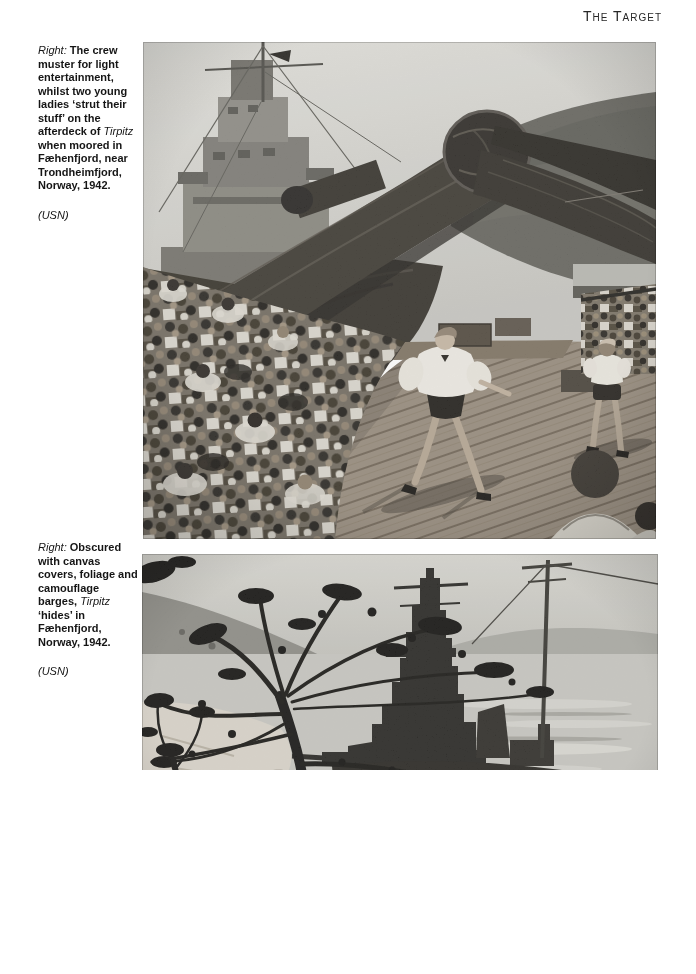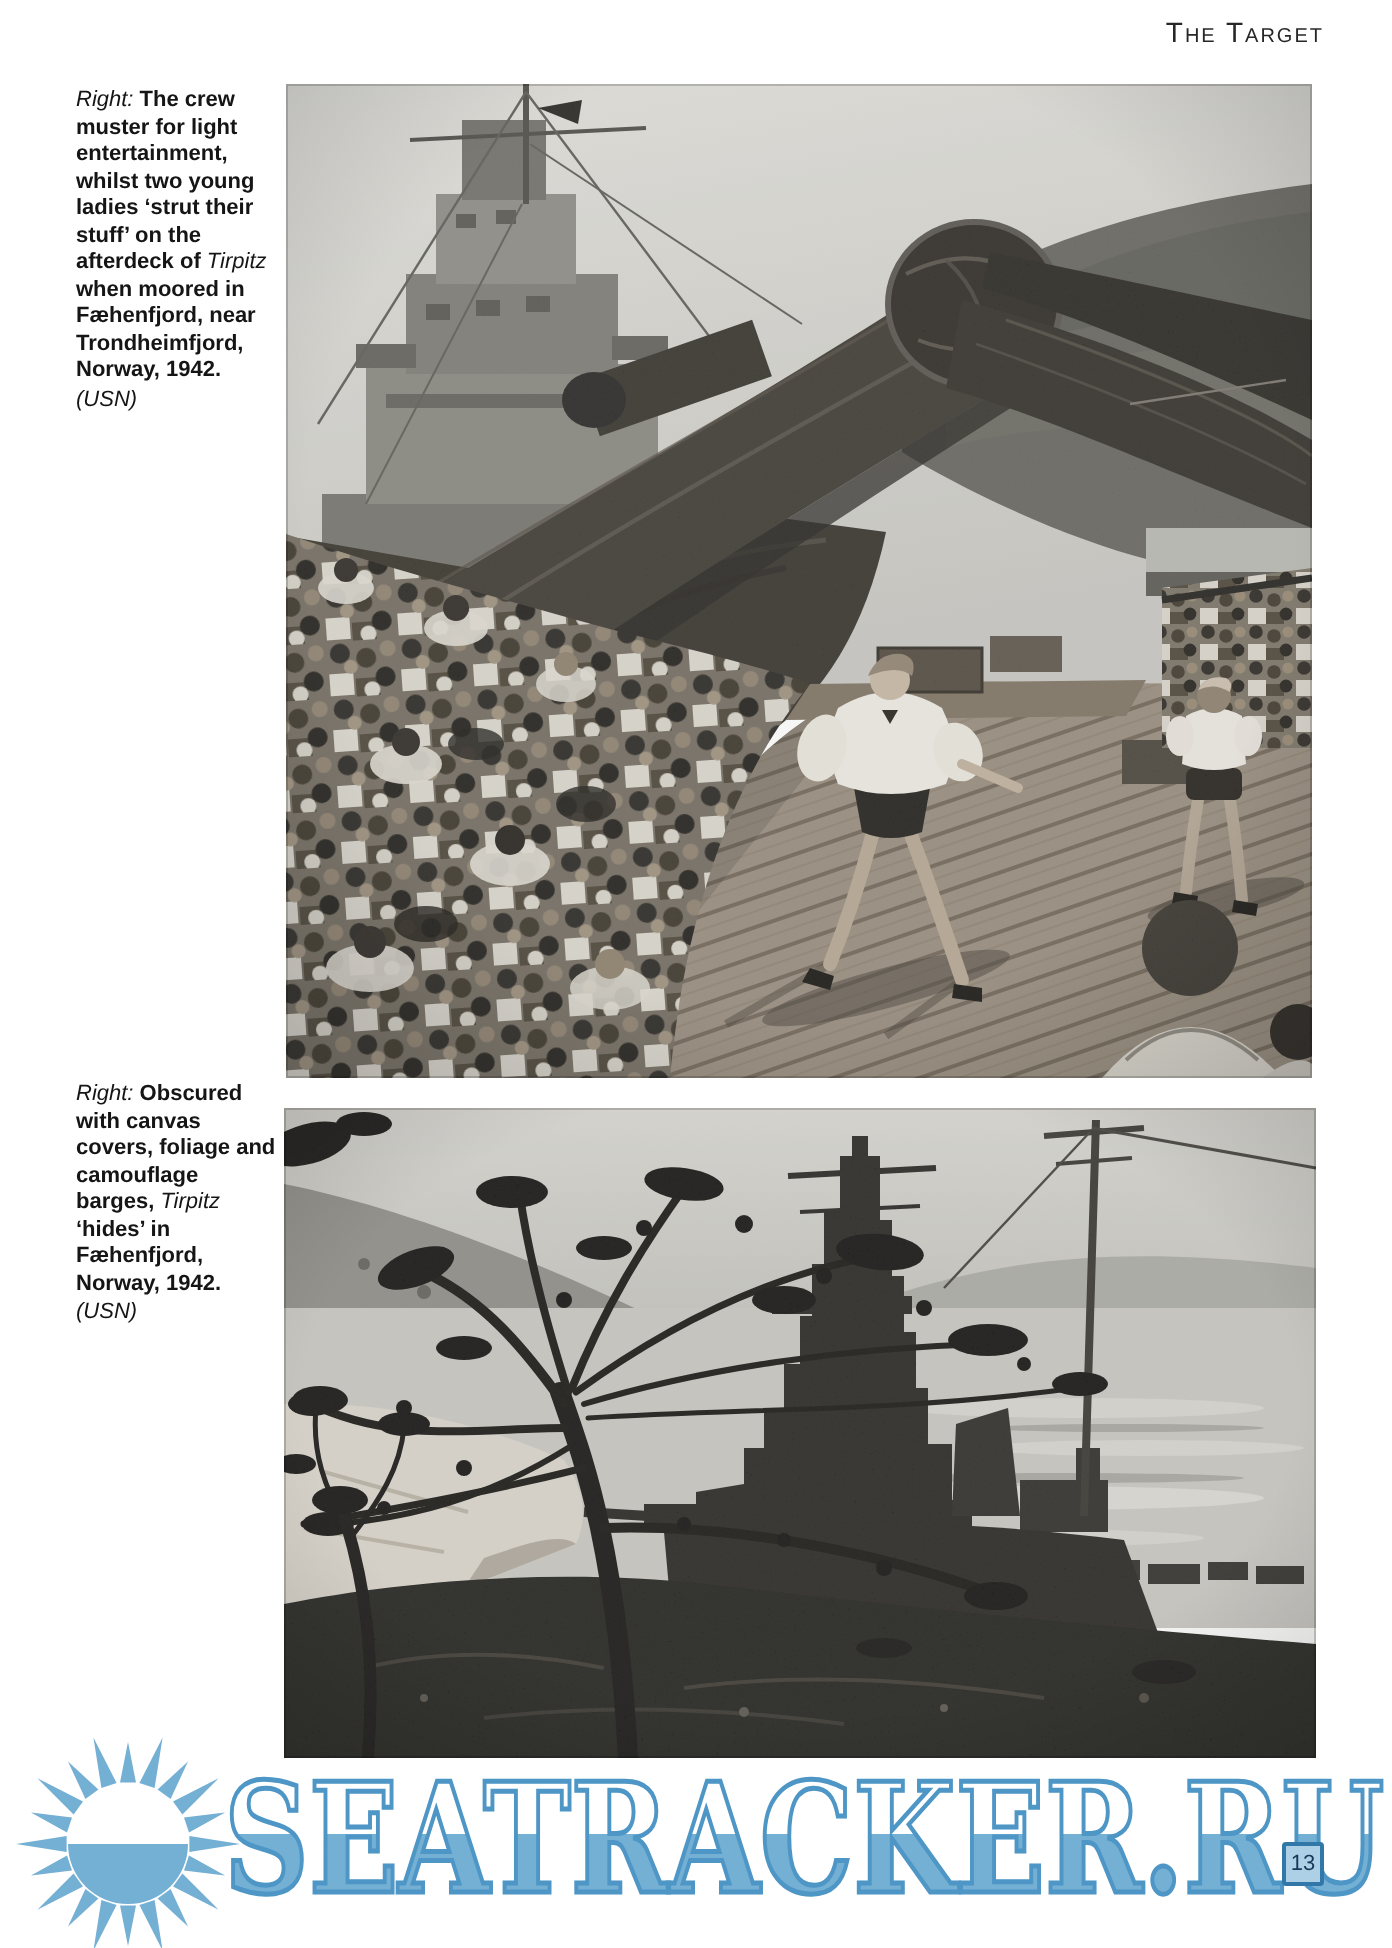--- a/index.html
+++ b/index.html
@@ -1,23 +1,23 @@
 <!DOCTYPE html>
 <html><head>
 <meta charset="utf-8">
 <style>
   html,body{margin:0;padding:0;background:#ffffff;}
-  .page{position:relative;width:696px;height:974px;background:#ffffff;overflow:hidden;
+  .page{position:relative;width:696px;height:770px;background:#ffffff;overflow:hidden;
         font-family:"Liberation Sans",sans-serif;}
   .running-head{position:absolute;top:8px;right:34px;font-size:14px;letter-spacing:1px;
         font-variant:small-caps;color:#272727;}
   .caption{position:absolute;left:38px;width:101px;font-size:11px;line-height:13.5px;
         font-weight:700;color:#151515;}
   .cap-bi{font-style:italic;font-weight:400;}
-  .credit{font-weight:400;font-style:italic;margin-top:1px;}
+  .credit{font-weight:400;font-style:italic;margin-top:16px;}
   .photo{position:absolute;display:block;}
   .wm-text-svg{position:absolute;left:0;top:878px;pointer-events:none;}
   .sun{position:absolute;left:6px;top:864px;pointer-events:none;}
   .pagenum{position:absolute;left:641px;top:921px;width:21px;height:22px;background:#aed0e6;
         border:2px solid #3178a8;border-radius:2px;box-sizing:border-box;display:flex;
         align-items:center;justify-content:center;font-size:11px;font-weight:400;color:#143a5a;}
   .wm-blue{fill:#74afd4;}
 </style>
 </head>
 <body>

